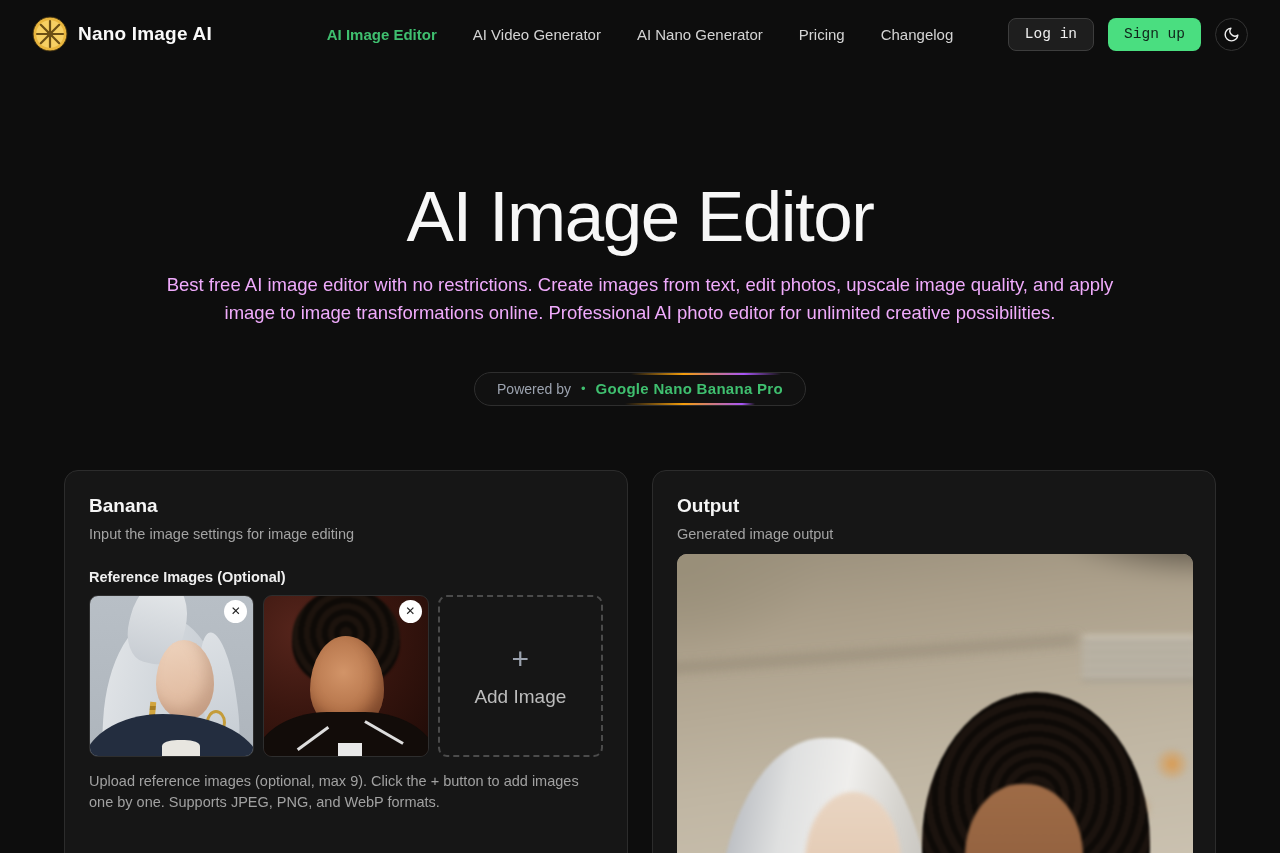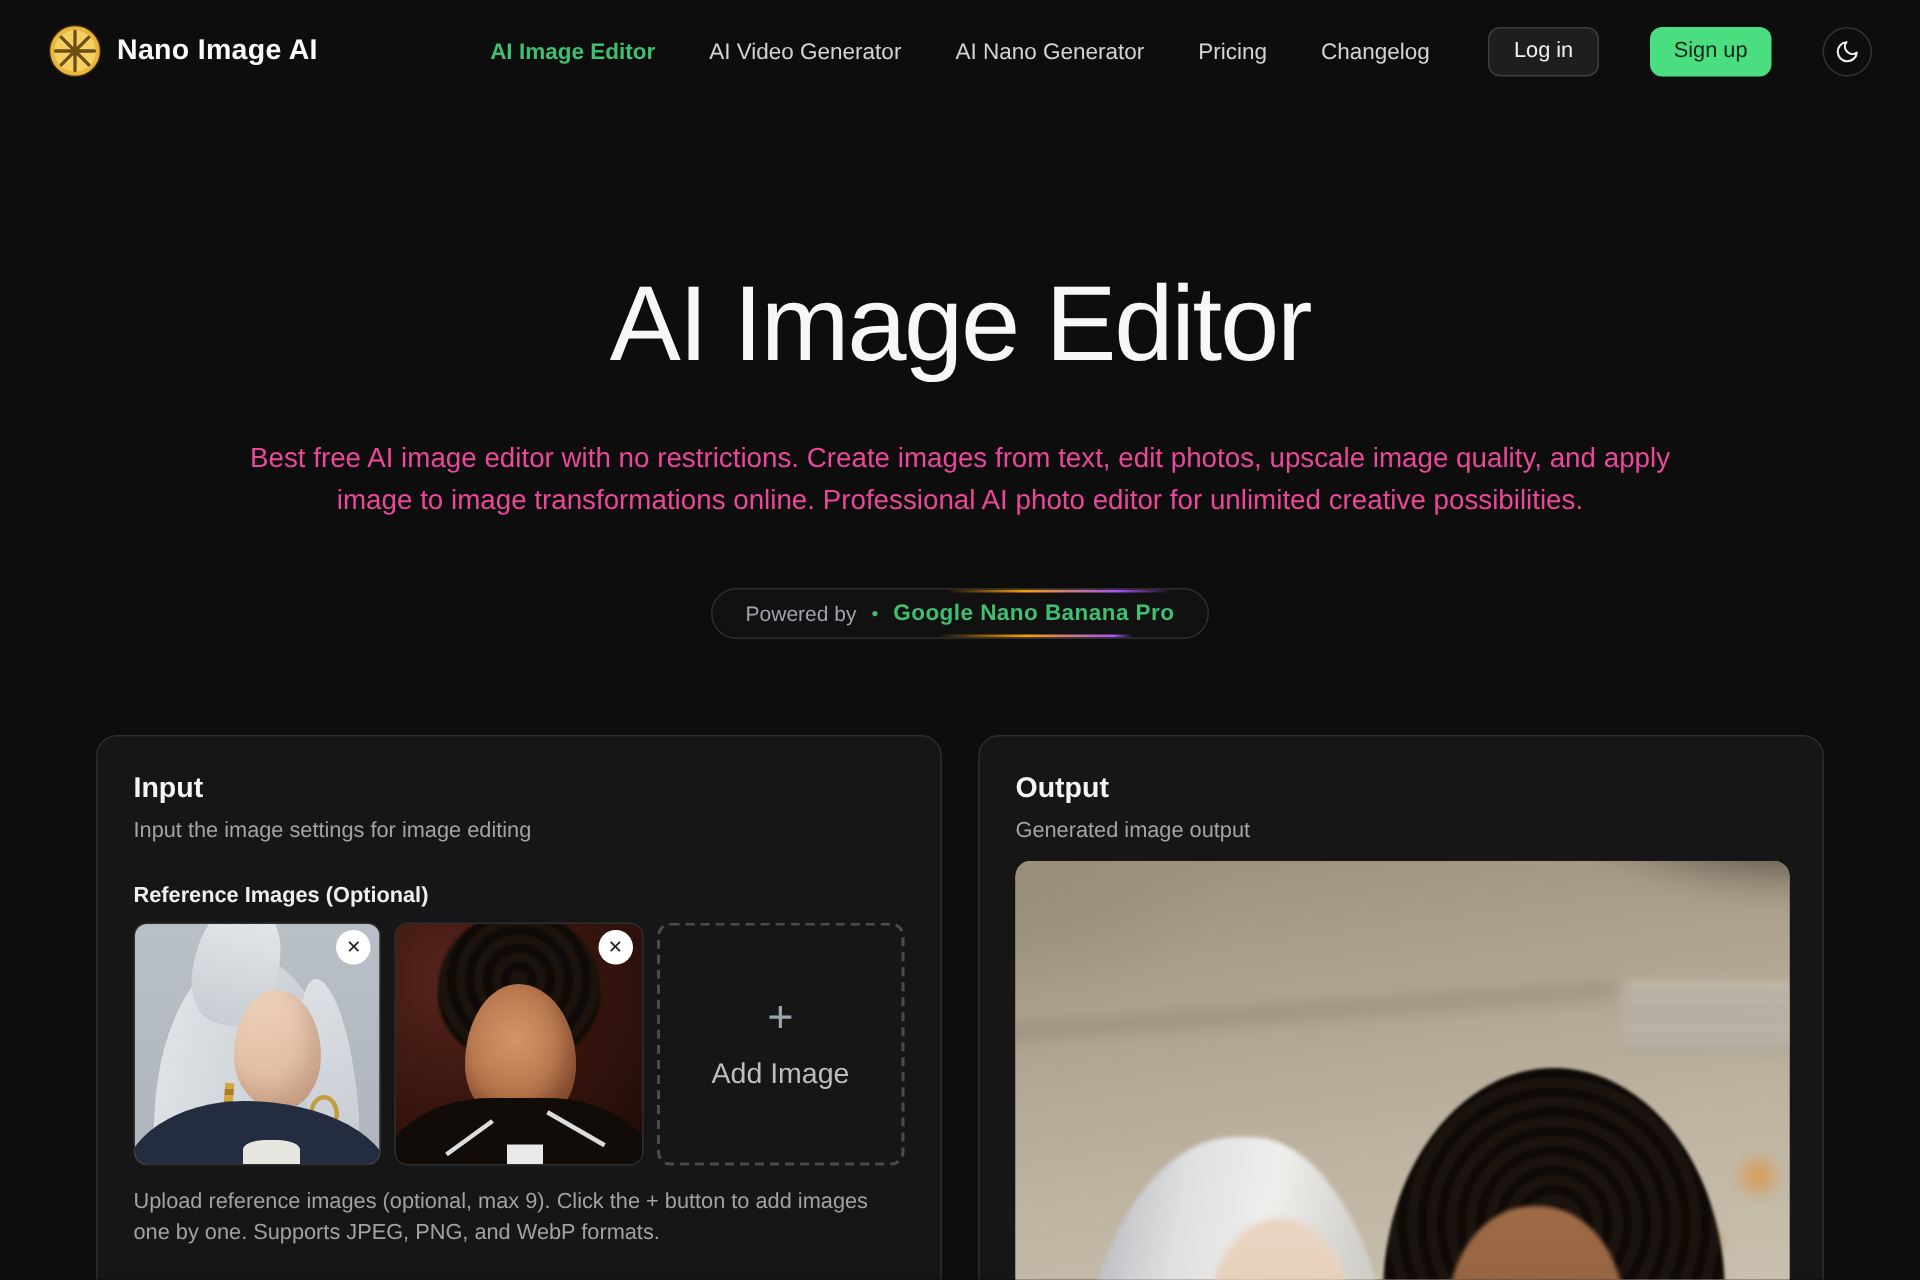--- a/index.html
+++ b/index.html
@@ -11,30 +11,30 @@
     position:relative;
   }
 
   
   .header { height:68px; display:flex; align-items:center; padding:0 32px; }
   .brand { display:flex; align-items:center; gap:10px; width:288px; cursor:pointer; }
   .brand-name { font-size:19px; font-weight:bold; letter-spacing:.2px; color:#fafafa; }
   .nav { flex:1; display:flex; justify-content:center; align-items:center; gap:36px; }
   .nav a { text-decoration:none; font-size:15px; color:#d4d4d4; cursor:pointer; }
   .nav a.active { color:#3fbf6f; font-weight:600; }
-  .header-actions { display:flex; align-items:center; gap:34px; width:288px; justify-content:flex-end; }
+  .header-actions { display:flex; align-items:center; gap:14px; width:288px; justify-content:flex-end;font-family:Liberation Mono, monospace; }
   .btn { height:33px; padding:0 16px; border-radius:8px; font-size:14.5px; display:inline-flex; align-items:center; cursor:pointer; font-family:inherit; }
   .btn-login { background:#1e1e1e; border:1px solid #3d3d3d; color:#f0f0f0; }
   .btn-signup { background:#4ade80; border:none; color:#10241a; font-weight:500; }
   .theme-toggle { width:33px; height:33px; border-radius:50%; border:1px solid #333; background:transparent; display:grid; place-items:center; cursor:pointer; }
 
   
   .hero { text-align:center; margin-top:112px; }
   .hero-title { font-size:71px; font-weight:400; letter-spacing:-1.5px; line-height:1.05; color:#f7f7f7; }
-  .hero-sub { margin:36px auto 0; width:980px; font-size:18.5px; line-height:28.5px; color:#ec4899; }
+  .hero-sub { margin:16px auto 0; width:980px; font-size:18.5px; line-height:28.5px; color:#f0abfc; }
   .badge-row { margin-top:44px; }
   .badge {
     position:relative; display:inline-flex; align-items:center; gap:10px;
     height:34px; padding:0 22px; border-radius:999px;
     border:1px solid #2e2e2e; background:#111; overflow:hidden;text-align:right;
   }
   .badge .grad-top { position:absolute; top:0; right:24px; width:150px; height:2px;
     background:linear-gradient(90deg, rgba(245,158,11,0), #f59e0b 35%, #a855f7 75%, rgba(168,85,247,0)); }
   .badge .grad-bottom { position:absolute; bottom:0; left:150px; width:130px; height:2px;
     background:linear-gradient(90deg, rgba(245,158,11,0), #f59e0b 45%, #a855f7 90%, rgba(168,85,247,0)); }
@@ -187,21 +187,21 @@
       <span class="badge-prefix">Powered by</span>
       <span class="badge-dot">•</span>
       <span class="badge-name">Google Nano Banana Pro</span>
     </span>
   </div>
 </section>
 
 <main class="cards">
 
   <section class="card">
-    <h2 class="card-title">Input</h2>
+    <h2 class="card-title">Banana</h2>
     <p class="card-sub">Input the image settings for image editing</p>
 
     <div class="ref-label">Reference Images (Optional)</div>
 
     <div class="thumbs">
 
       <div class="thumb thumb--1">
         <i class="t1-hair"></i>
         <i class="t1-pony"></i>
         <i class="t1-strand"></i>

